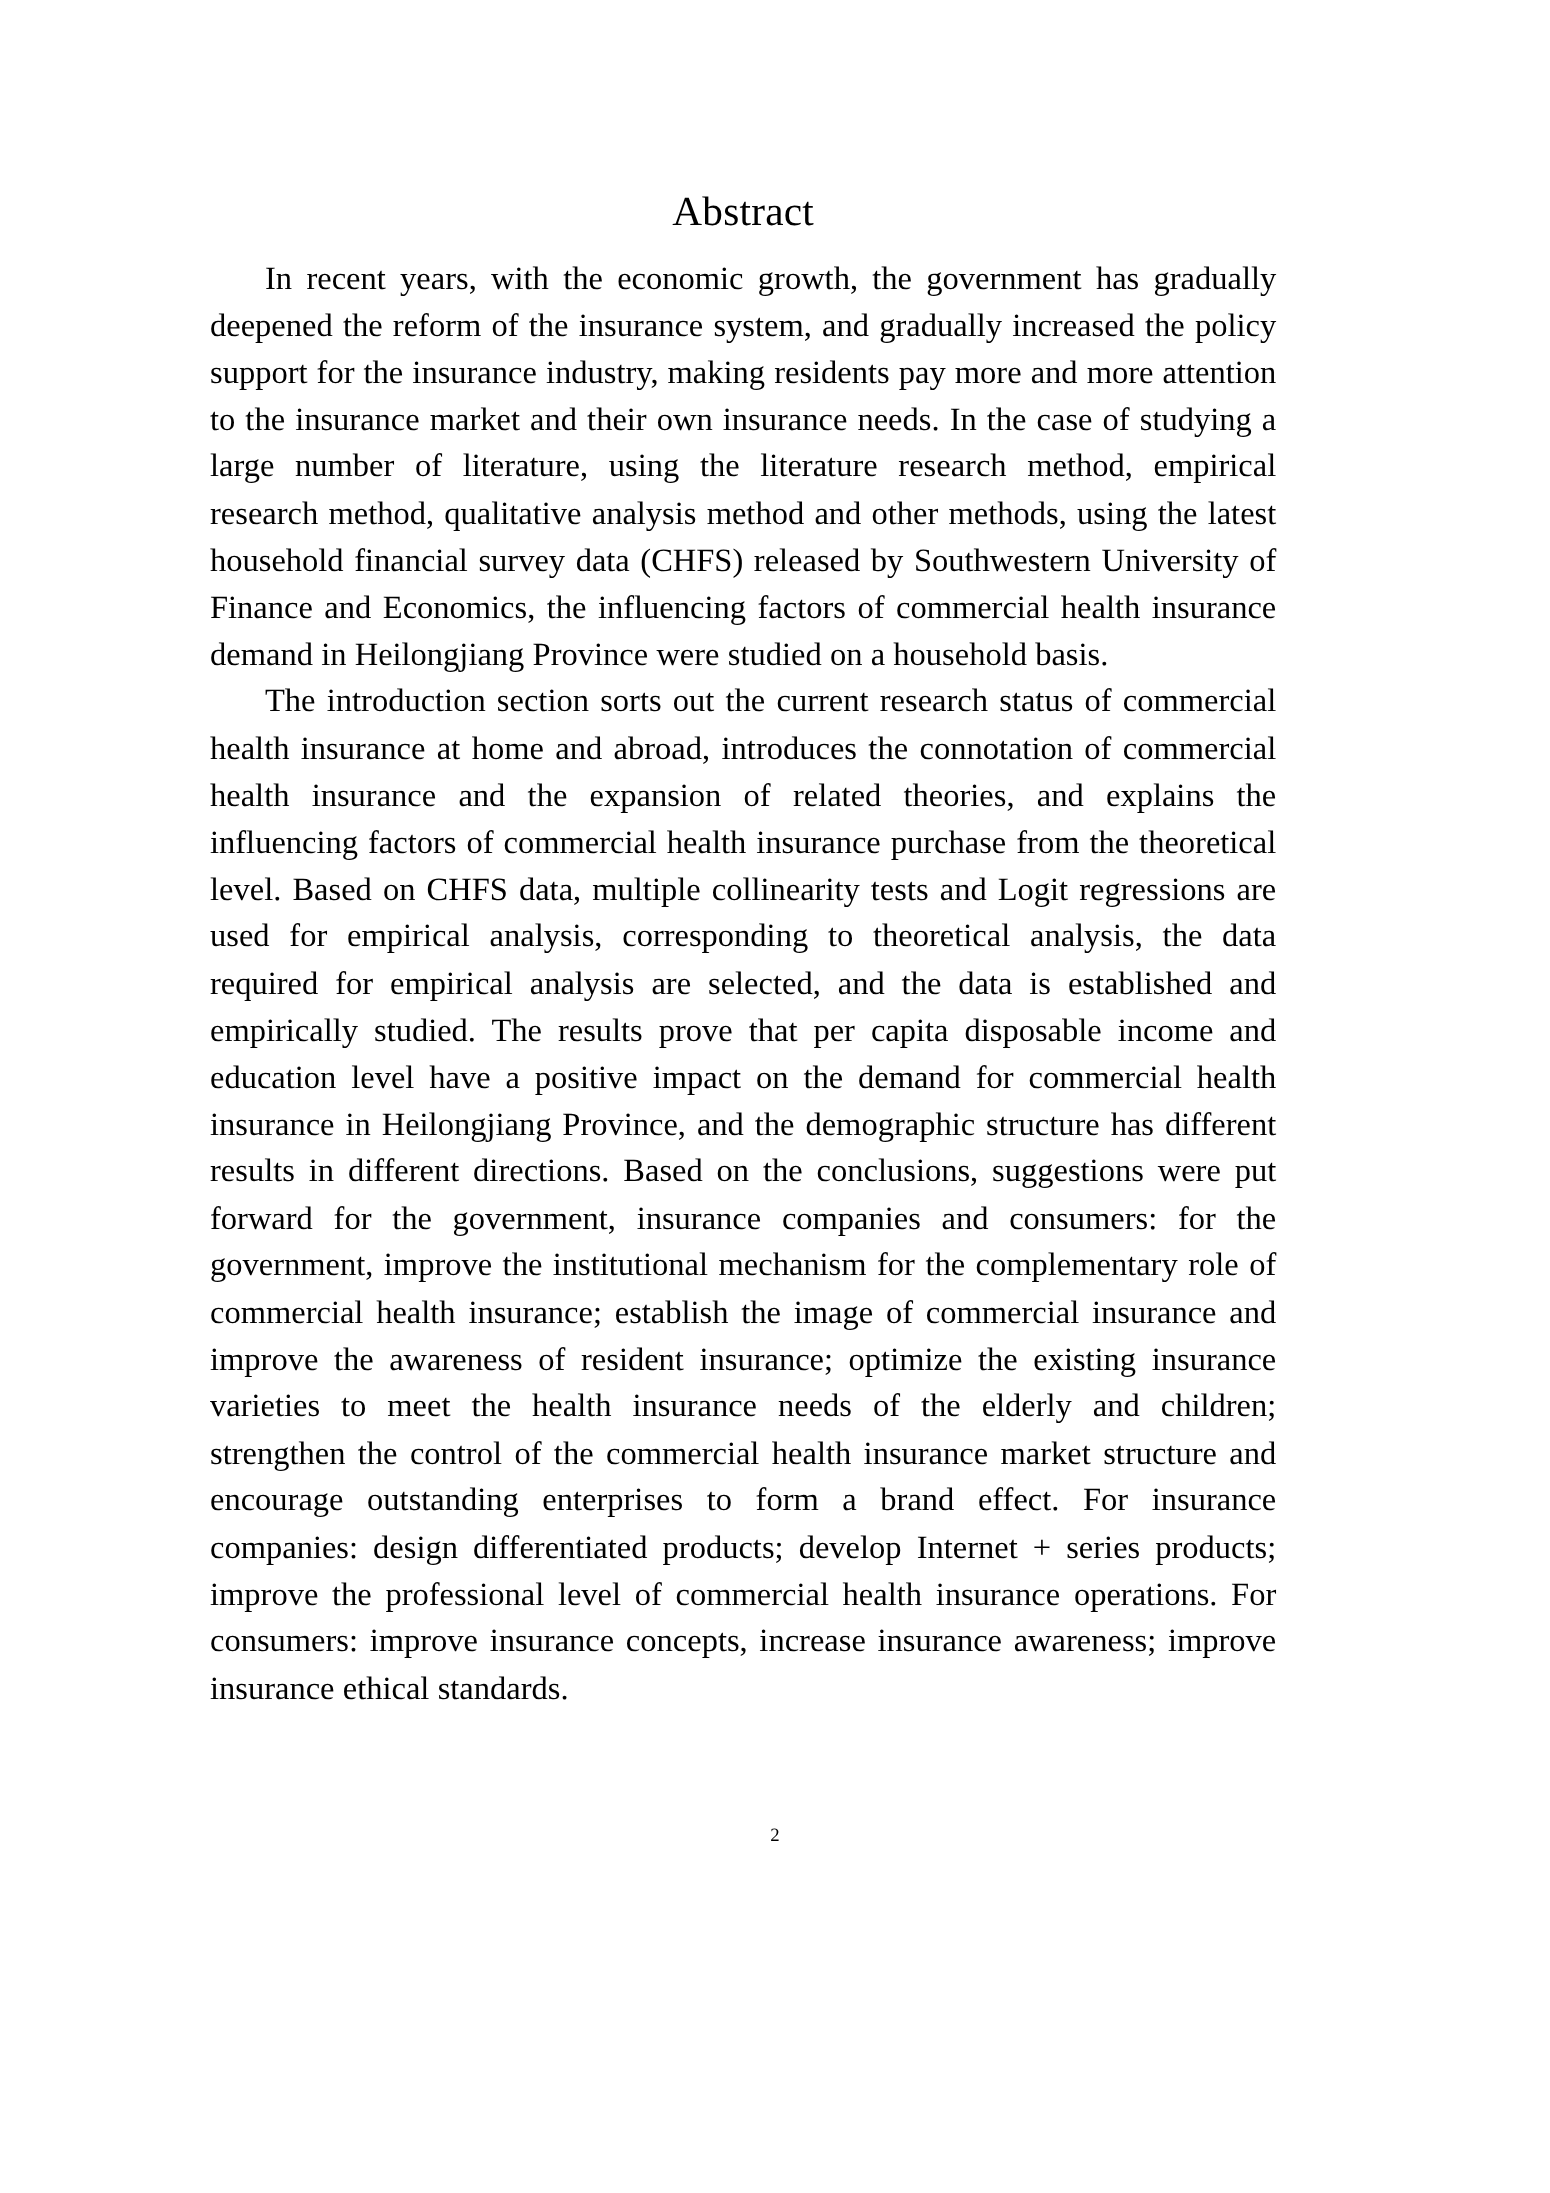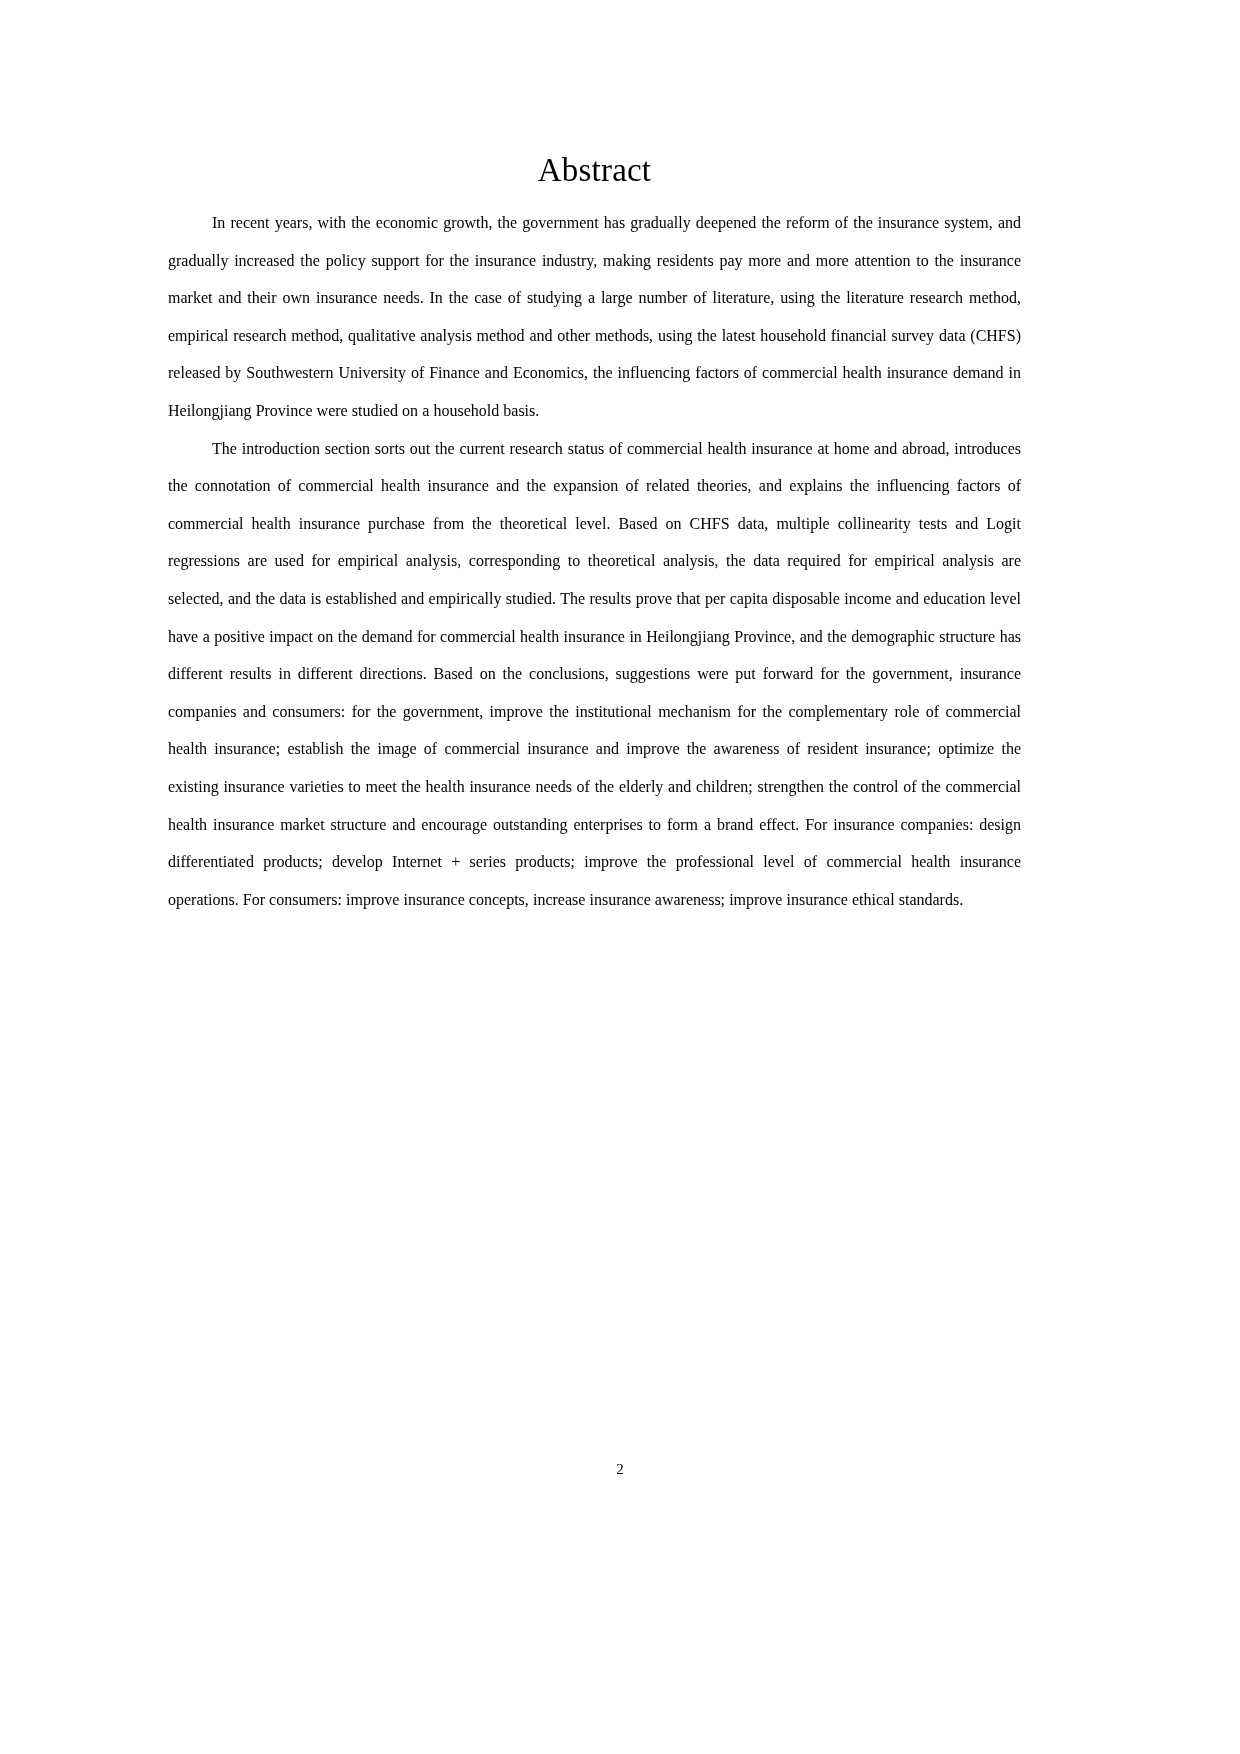--- a/index.html
+++ b/index.html
@@ -32,21 +32,21 @@
     font-size: 33px;
     line-height: 44px;
     text-align: center;
     font-weight: normal;
     letter-spacing: 0.2px;
     margin: 0 0 12px 0;
     font-family: "Liberation Serif", "DejaVu Serif", serif;
   }
 
   .para {
-    font-size: 16px;
+    font-size: 26px;
     line-height: 37.6px;
     text-align: justify;
     text-justify: inter-word;
     text-indent: 44px;
     margin: 0;
     hyphens: none;
     word-spacing: 0.1px;
   }
 
   .page-number {

